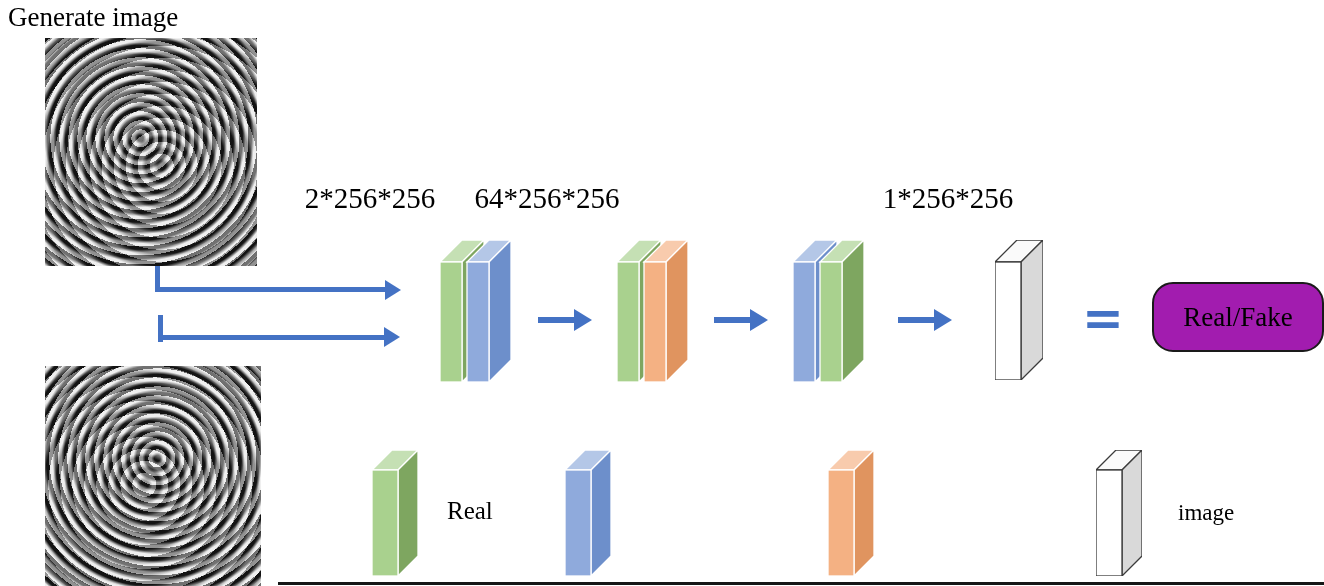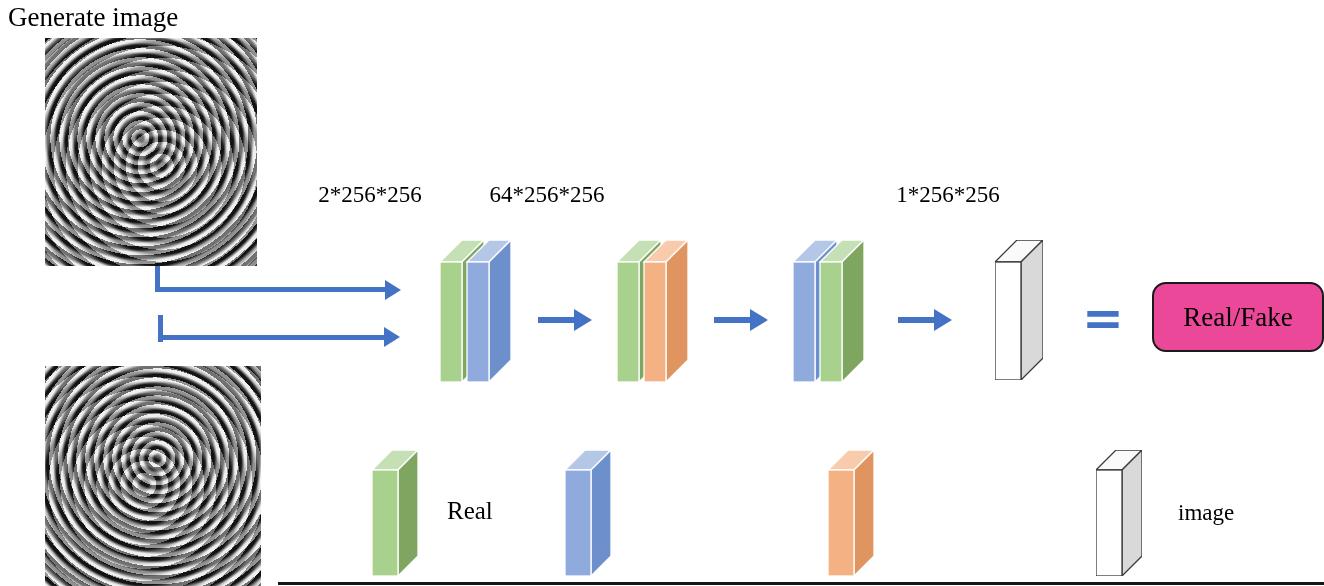--- a/index.html
+++ b/index.html
@@ -3,21 +3,21 @@
 <meta charset="utf-8">
 <style>
   :root{ --arrow:#4472c4; }
   html,body{ margin:0; padding:0; background:#ffffff; }
   .figure{
     position:relative; width:1324px; height:586px; background:#ffffff;
     overflow:hidden; font-family:"Liberation Serif", serif; color:#000;
   }
   .abs{ position:absolute; }
   .toplabel{ font-size:27px; }
-  .dim{ font-size:23px; transform:translateX(-50%); white-space:nowrap; }
+  .dim{ font-size:29px; transform:translateX(-50%); white-space:nowrap; }
 
   
   .moire{
     background-color:#9a9a9a;
     background-image:
       repeating-radial-gradient(circle at 45% 44%, rgba(15,15,15,0.55) 0px 3px, rgba(245,245,245,0.55) 6px 9px),
       repeating-radial-gradient(circle at 55% 56%, #181818 0px 4px, #e8e8e8 8px 12px);
   }
   .moire.second{
     background-image:
@@ -35,23 +35,23 @@
   .ahead.small{
     border-top:10px solid transparent; border-bottom:10px solid transparent;
     border-left:16px solid var(--arrow);
   }
 
   .equals{
     font-family:"DejaVu Sans", sans-serif; font-weight:bold;
     font-size:50px; line-height:60px; color:var(--arrow);
   }
   .resultbox{
-    width:168px; height:66px; border:2px solid #1a1a1a; border-radius:14px;
+    width:168px; height:66px; border:2px solid #1a1a1a; border-radius:21px;
     display:flex; align-items:center; justify-content:center;
-    font-size:27px; background:#ec4899;text-align:right;
+    font-size:27px; background:#a21caf;text-align:right;
   }
   .legendlabel{ font-size:25px; white-space:nowrap; }
   .legendlabel.smaller{ font-size:23px; }
   .bottomline{ background:#161616; }
 </style>
 </head>
 <body>
 
 <div class="figure">
 

